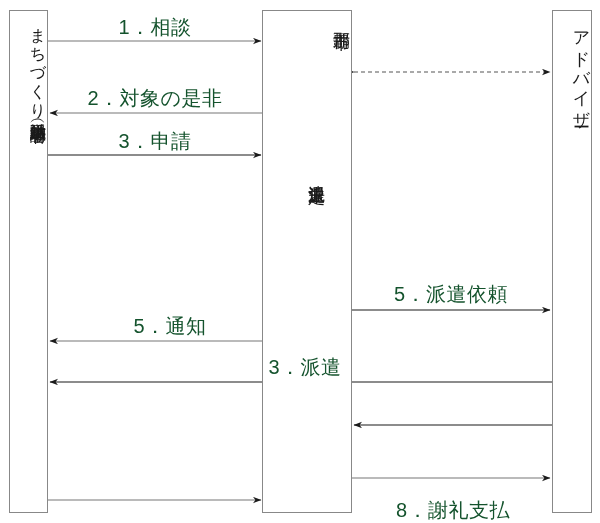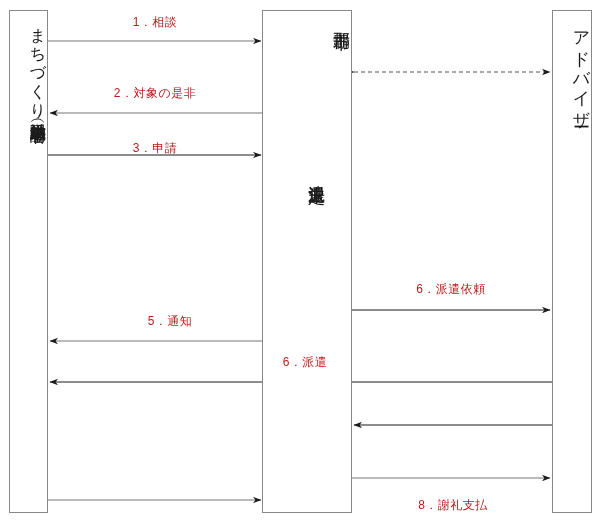--- a/index.html
+++ b/index.html
@@ -53,22 +53,22 @@
   #actor-city      { left: 262px; top: 10px; width: 90px;  height: 503px; }
   #actor-advisor   { left: 552px; top: 10px; width: 40px;  height: 503px; }
 
   #actor-applicant .actor-label { font-size: 16px; }
   #actor-city .actor-label  { justify-content: center; padding-top: 8px; }
   #actor-advisor .actor-label { padding-top: 8px; }
 
   
   .msg-label {
     position: absolute;
-    font-size: 12px;
-    color: #b91c1c;
+    font-size: 20px;
+    color: #14532d;
     white-space: nowrap;
     letter-spacing: 0.5px;
     transform: translateX(-50%);
   }
 
   
   .proc-label {
     position: absolute;
     writing-mode: vertical-rl;
     text-orientation: upright;
@@ -133,25 +133,25 @@
     <div class="actor-label">アドバイザー</div>
   </div>
 
   <div class="proc-label" style="left:307px; top:172px;">派遣先選定</div>
 
   <div class="msg-label" style="left:155px; top:14px;">1．相談</div>
 
 
   <div class="msg-label" style="left:155px; top:85px;">2．対象の是非</div>
 
-  <div class="msg-label" style="left:155px; top:140px;">3．申請</div>
+  <div class="msg-label" style="left:155px; top:128px;">3．申請</div>
 
-  <div class="msg-label" style="left:451px; top:281px;">6．派遣依頼</div>
+  <div class="msg-label" style="left:451px; top:281px;">5．派遣依頼</div>
 
   <div class="msg-label" style="left:170px; top:313px;text-align:right;">5．通知</div>
 
-  <div class="msg-label" style="left:305px; top:354px;">6．派遣</div>
+  <div class="msg-label" style="left:305px; top:354px;">3．派遣</div>
 
 
   <div class="msg-label" style="left:453px; top:450px;margin-top:47px;">8．謝礼支払</div>
 
 
 </div>
 
 </body></html>

